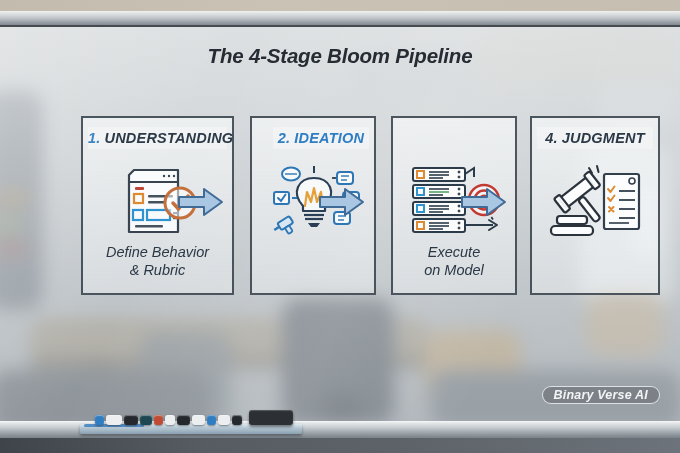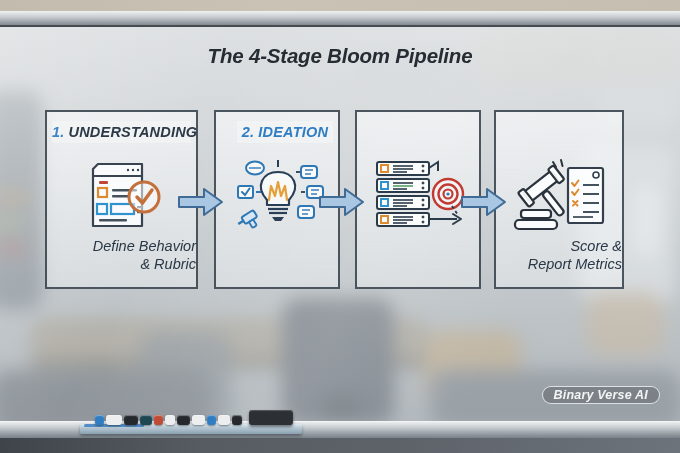--- a/index.html
+++ b/index.html
@@ -46,33 +46,34 @@
     box-shadow:0 1px 2px rgba(30,35,40,.5), inset 0 1px 1px rgba(255,255,255,.4);}
   .eraser{position:absolute;left:249px;top:410px;width:44px;height:15px;border-radius:3px;
     box-shadow:0 2px 3px rgba(20,25,30,.55), inset 0 1px 1px rgba(255,255,255,.2);}
   
   .board-title{
     position:absolute;left:0;top:44px;width:680px;text-align:center;
     font-size:20.5px;font-weight:800;color:#262c33;letter-spacing:-.2px;
   }
   
   .stage{
-    position:absolute;top:110px;height:179px;box-sizing:border-box;
+    position:absolute;top:116px;height:179px;box-sizing:border-box;
     border:2px solid rgba(42,52,62,.82);
     background:linear-gradient(180deg,rgba(252,253,254,.60) 0%,rgba(244,247,249,.42) 100%);
+    margin-left:36px;
   }
   .stage-hd{
     margin:9px 5px 0 5px;padding:3px 0;text-align:center;
     background:rgba(255,255,255,.30);
     font-size:14.5px;font-weight:800;letter-spacing:.2px;white-space:nowrap;
   }
   .hd-num{margin-right:4px;}
   .stage-icon{position:absolute;top:44px;left:0;right:0;display:flex;justify-content:center;}
   .stage-desc{
-    position:absolute;bottom:13px;left:0;right:0;text-align:right;
+    position:absolute;bottom:13px;left:0;right:0;text-align:center;
     font-size:14.5px;line-height:1.28;color:#2a3845;white-space:pre-line;font-weight:500;
   }
   .s1{left:45px;width:153px;}
   .s2{left:214px;width:126px;padding-left:16px;}
   .s3{left:355px;width:126px;}
   .s4{left:494px;width:130px;}
   
   .flow-arrow{position:absolute;top:185px;width:46px;height:34px;}
   .a1{left:178px;} .a2{left:319px;} .a3{left:461px;}
   
@@ -220,23 +221,28 @@
         <path d="M61 12 L70 6 L70 15" fill="none" stroke="#2c3b4a" stroke-width="2"></path>
         <circle cx="80" cy="38" r="15" fill="rgba(255,255,255,.5)" stroke="#c23a32" stroke-width="2.4"></circle>
         <circle cx="80" cy="38" r="9.5" fill="none" stroke="#c23a32" stroke-width="2.4"></circle>
         <circle cx="80" cy="38" r="4.5" fill="none" stroke="#c23a32" stroke-width="2.2"></circle>
         <circle cx="80" cy="38" r="1.6" fill="#2e77b5"></circle>
         <line x1="84" y1="50" x2="90" y2="59" stroke="#2c3b4a" stroke-width="1.8" stroke-dasharray="3 3"></line>
         <line x1="61" y1="63" x2="89" y2="63" stroke="#2c3b4a" stroke-width="2"></line>
         <path d="M85 58 L93 63 L85 68" fill="none" stroke="#2c3b4a" stroke-width="2" stroke-linecap="round" stroke-linejoin="round"></path>
       </svg>
     </div>
+    <div class="stage-desc">Execute
+on Model</div>
   </div>
 
   <div class="stage s4">
+    <div class="stage-hd">
+      <span class="hd-num" style="color: rgb(44, 57, 71);">4.</span><span class="hd-label" style="color: rgb(44, 57, 71);">JUDGMENT</span>
+    </div>
     <div class="stage-icon">
       <svg width="100" height="82" viewBox="0 0 100 82">
         <rect x="59" y="12" width="35" height="55" rx="2" fill="rgba(253,254,255,.9)" stroke="#333f4c" stroke-width="2.2"></rect>
         <circle cx="87" cy="19" r="3" fill="none" stroke="#333f4c" stroke-width="1.6"></circle>
         <path d="M63 27 l2.5 3 l4 -5.5" fill="none" stroke="#dd8a30" stroke-width="2" stroke-linecap="round" stroke-linejoin="round"></path>
         <path d="M63 36 l2.5 3 l4 -5.5" fill="none" stroke="#dd8a30" stroke-width="2" stroke-linecap="round" stroke-linejoin="round"></path>
         <path d="M64 45 l4.5 4.5 M68.5 45 l-4.5 4.5" stroke="#dd8a30" stroke-width="2" stroke-linecap="round"></path>
         <line x1="74" y1="29" x2="90" y2="29" stroke="#45515d" stroke-width="2"></line>
         <line x1="74" y1="38" x2="90" y2="38" stroke="#45515d" stroke-width="2"></line>
         <line x1="74" y1="47" x2="90" y2="47" stroke="#45515d" stroke-width="2"></line>
@@ -246,22 +252,20 @@
         <g transform="rotate(-38 33 32)" fill="rgba(253,254,255,.92)" stroke="#2a323c" stroke-width="2.2">
           <rect x="29" y="37" width="7" height="28" rx="3"></rect>
           <rect x="15" y="24" width="36" height="12" rx="3"></rect>
           <rect x="11" y="21" width="7" height="18" rx="2"></rect>
           <rect x="49" y="21" width="7" height="18" rx="2"></rect>
         </g>
         <rect x="12" y="54" width="30" height="8" rx="3" fill="rgba(253,254,255,.92)" stroke="#2a323c" stroke-width="2.2"></rect>
         <rect x="6" y="64" width="42" height="9" rx="4" fill="rgba(253,254,255,.92)" stroke="#2a323c" stroke-width="2.2"></rect>
       </svg>
     </div>
-    <div class="stage-desc">Score &amp;
-Report Metrics</div>
   </div>
 
   <svg class="flow-arrow a1" viewBox="0 0 46 34">
     <polygon points="1,12 26,12 26,4 44,17 26,30 26,22 1,22" style="fill:var(--arrow-fill);stroke:var(--arrow-stroke)" stroke-width="2" stroke-linejoin="round"></polygon>
   </svg>
   <svg class="flow-arrow a2" viewBox="0 0 46 34">
     <polygon points="1,12 26,12 26,4 44,17 26,30 26,22 1,22" style="fill:var(--arrow-fill);stroke:var(--arrow-stroke)" stroke-width="2" stroke-linejoin="round"></polygon>
   </svg>
   <svg class="flow-arrow a3" viewBox="0 0 46 34">
     <polygon points="1,12 26,12 26,4 44,17 26,30 26,22 1,22" style="fill:var(--arrow-fill);stroke:var(--arrow-stroke)" stroke-width="2" stroke-linejoin="round"></polygon>

